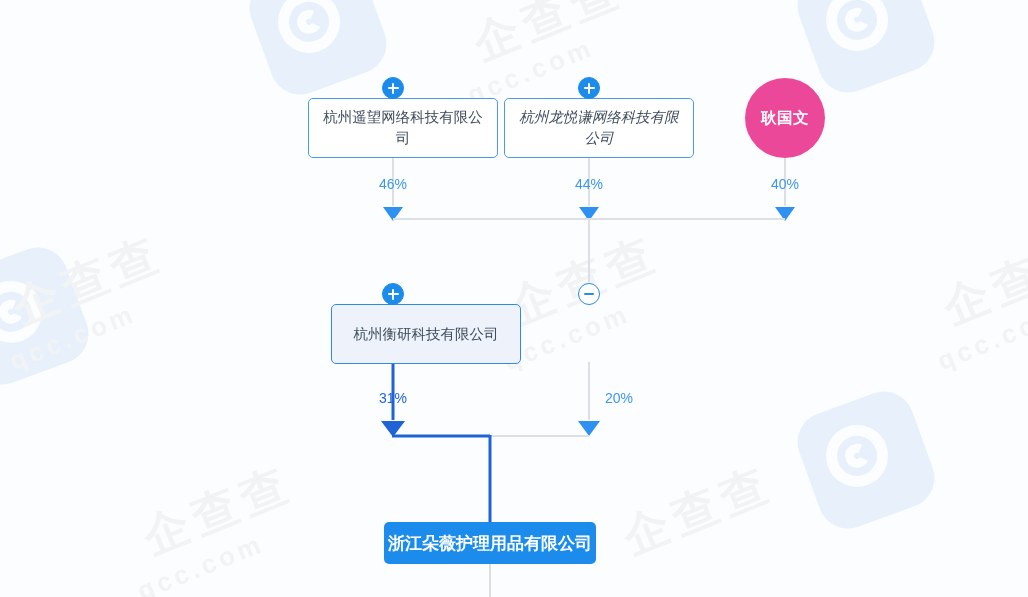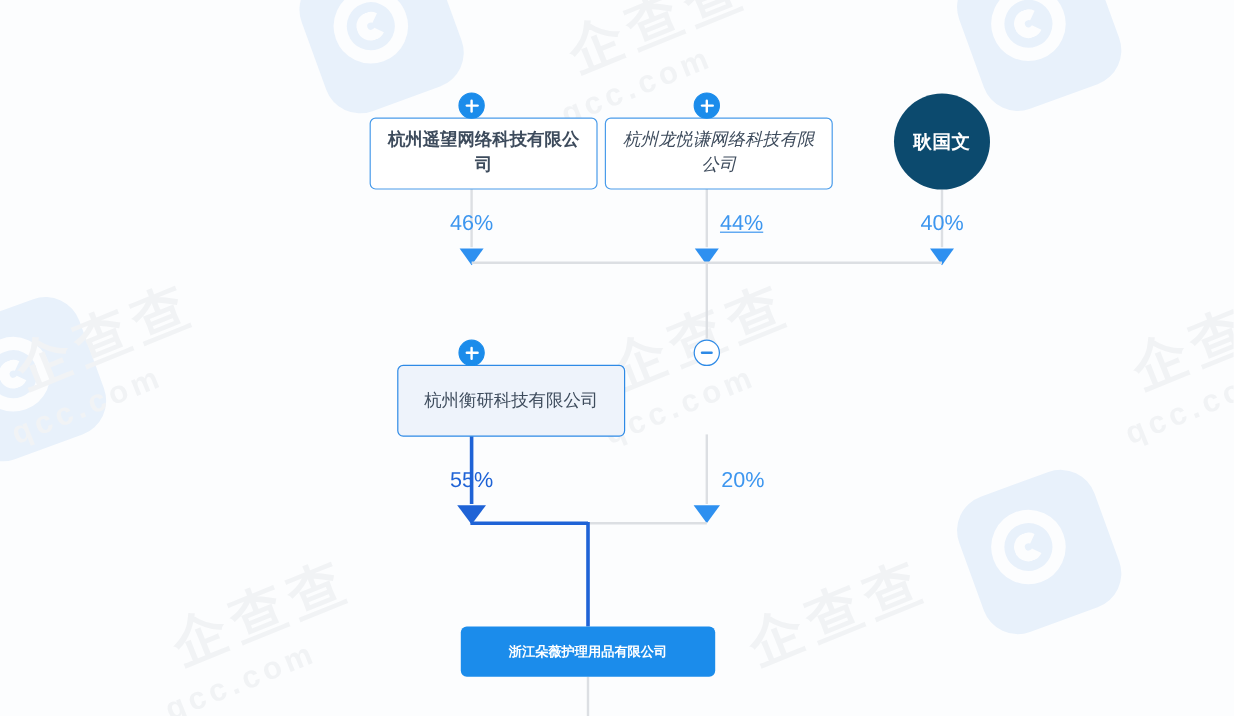--- a/index.html
+++ b/index.html
@@ -102,31 +102,31 @@
     background: #eef3fb;
     border-color: #2e8ae6;
   }
   .node-root {
     width: 212px;
     height: 42px;
     border-radius: 5px;
     background: #1b8ceb;
     color: #ffffff;
     font-weight: bold;
-    font-size: 11px;
+    font-size: 17px;
     display: flex;
     align-items: center;
     justify-content: center;
     text-align: center;
   }
   .node-person {
     width: 80px;
     height: 80px;
     border-radius: 50%;
-    background: #0c4a6e;
+    background: #ec4899;
     color: #ffffff;
     font-weight: bold;
     font-size: 15.5px;
     display: flex;
     align-items: center;
     justify-content: center;
     text-align: center;
     letter-spacing: 0.5px;
   }
 
@@ -163,21 +163,21 @@
     position: absolute;
     width: 10px; height: 1.6px;
     background: #2e8ae6;
     border-radius: 1px;
   }
 
   
   .pct {
     position: absolute;
     color: #3d96ef;
-    font-size: 18px;
+    font-size: 14px;
     z-index: 3;
     white-space: nowrap;
     text-align: center;
   }
   .pct.strong { color: #1f63d6; }
 </style>
 </head>
 <body>
 
 <div id="stage">
@@ -221,56 +221,56 @@
     <polygon points="578,421 600,421 589,436" fill="#2e90f0"></polygon>
 
     <line x1="393" y1="436" x2="589" y2="436" stroke="#dcdfe3" stroke-width="2"></line>
     <line x1="392" y1="436" x2="490" y2="436" stroke="#1f63d6" stroke-width="3"></line>
 
     <line x1="490" y1="435" x2="490" y2="522" stroke="#1f63d6" stroke-width="3"></line>
 
     <line x1="490" y1="564" x2="490" y2="597" stroke="#dcdfe3" stroke-width="2"></line>
   </svg>
 
-  <div class="node" style="left:308px; top:98px;font-weight:bold;">
+  <div class="node" style="left:308px; top:98px;">
     <div class="node-box">杭州遥望网络科技有限公司</div>
   </div>
   <div class="toggle plus" style="left:382px; top:77px;">
     <span class="bar-h"></span>
     <span class="bar-v"></span>
   </div>
 
   <div class="node" style="left:504px; top:98px;font-style:italic;">
     <div class="node-box">杭州龙悦谦网络科技有限公司</div>
   </div>
   <div class="toggle plus" style="left:578px; top:77px;">
     <span class="bar-h"></span>
     <span class="bar-v"></span>
   </div>
 
   <div class="node" style="left:745px; top:78px;">
     <div class="node-person">耿国文</div>
   </div>
 
   <div class="pct" style="left:363px; top:176px; width:60px;">46%</div>
-  <div class="pct" style="left:588px; top:176px; width:60px;text-decoration:underline;">44%</div>
+  <div class="pct" style="left:559px; top:176px; width:60px;">44%</div>
   <div class="pct" style="left:755px; top:176px; width:60px;">40%</div>
 
   <div class="node" style="left:308px; top:304px;padding-left:23px;">
     <div class="node-box highlight">杭州衡研科技有限公司</div>
   </div>
   <div class="toggle plus" style="left:382px; top:283px;">
     <span class="bar-h"></span>
     <span class="bar-v"></span>
   </div>
 
   <div class="toggle minus" style="left:578px; top:283px;">
     <span class="bar-h"></span>
   </div>
 
-  <div class="pct strong" style="left:363px; top:390px; width:60px;">55%</div>
+  <div class="pct strong" style="left:363px; top:390px; width:60px;">31%</div>
   <div class="pct" style="left:589px; top:390px; width:60px;">20%</div>
 
   <div class="node" style="left:384px; top:522px;">
     <div class="node-root">浙江朵薇护理用品有限公司</div>
   </div>
 
 </div>
 
 </body></html>

